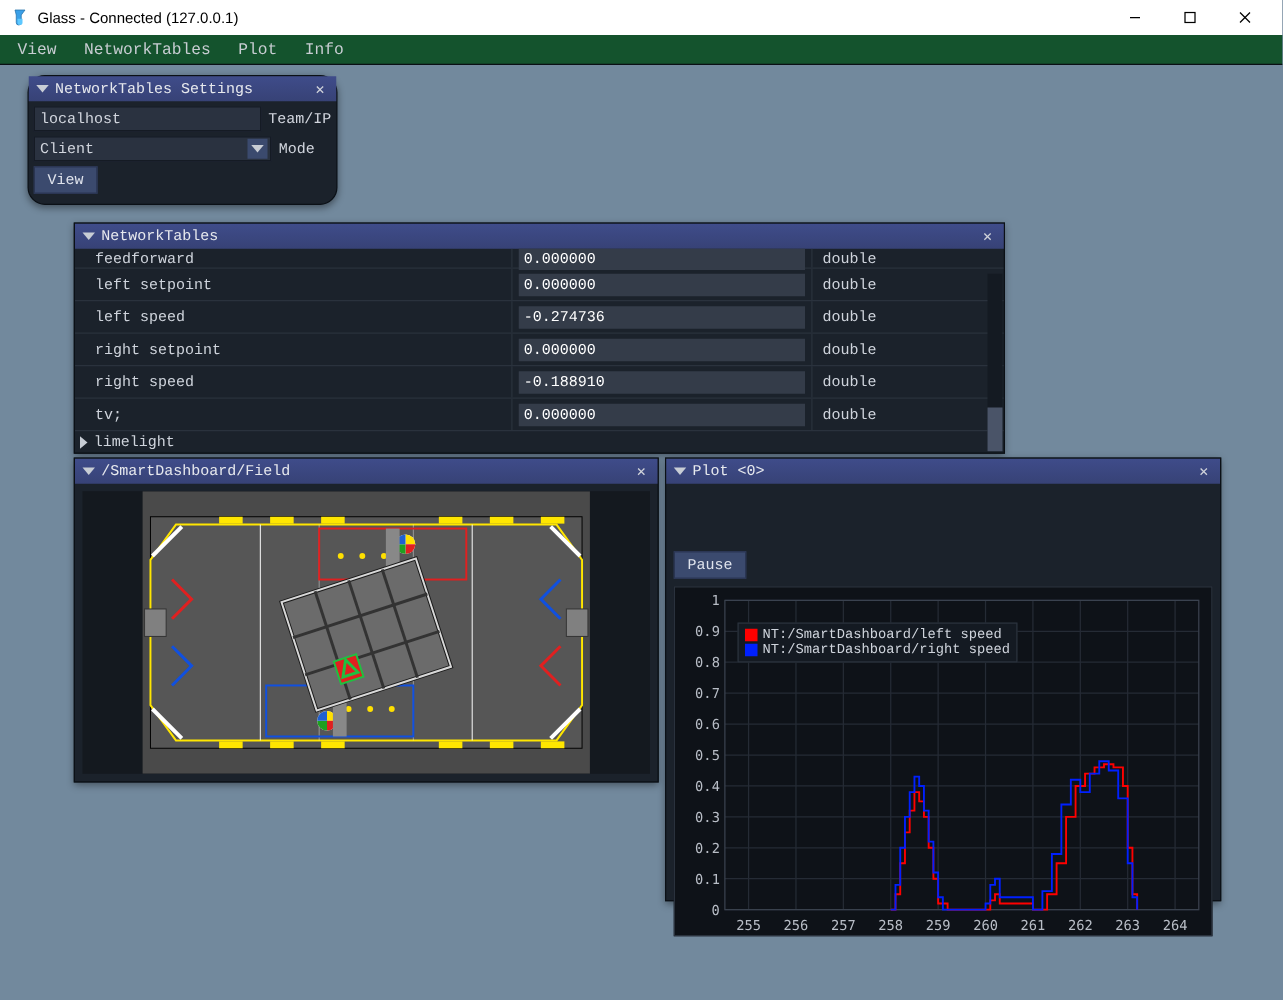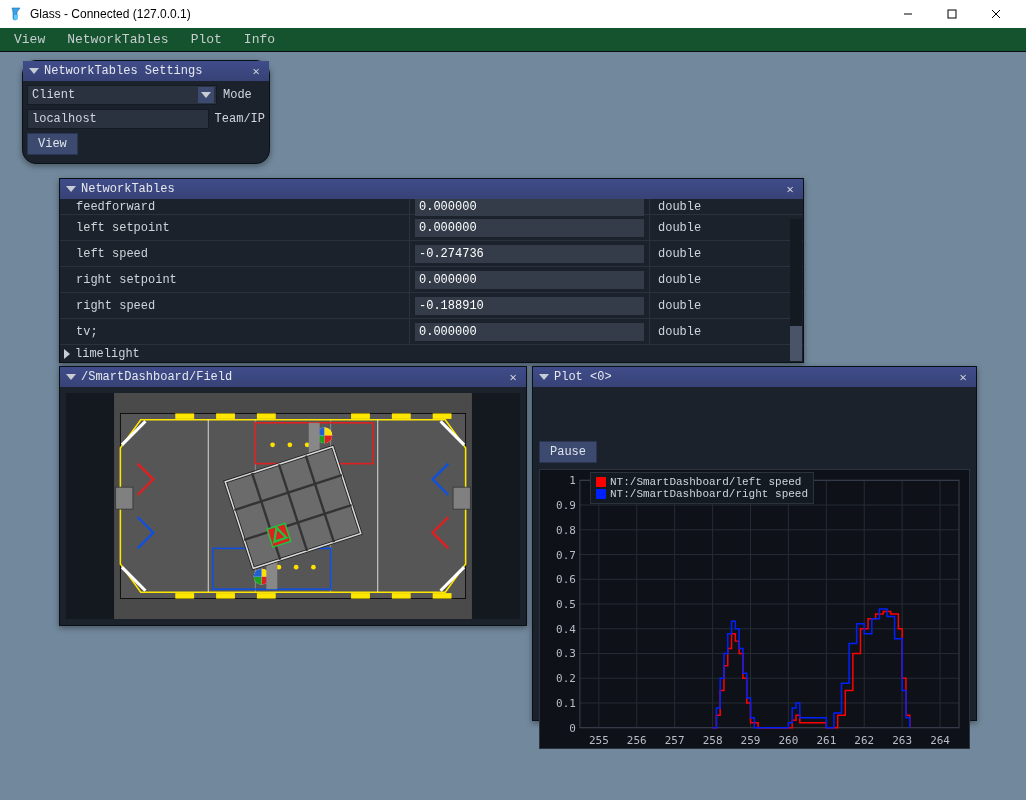--- a/index.html
+++ b/index.html
@@ -130,33 +130,33 @@
 <div class="workspace">
 
   <div class="panel" style="left:22px; top:8px; width:248px;border-radius:14px;">
     <div class="panel-title">
       <span class="tri"></span>
       <span class="t">NetworkTables Settings</span>
       <span class="closebtn">✕</span>
     </div>
     <div class="panel-body">
       <div class="row">
+        <div class="textin" style="width:190px;">
+          <span>localhost</span>
+        </div>
+        <span class="label">Team/IP</span>
+      </div>
+      <div class="row">
         <div class="combo" style="width:190px;">
           <span>Client</span>
           <span class="arrow">
               <span class="tri"></span>
             </span>
         </div>
         <span class="label">Mode</span>
-      </div>
-      <div class="row">
-        <div class="textin" style="width:190px;">
-          <span>localhost</span>
-        </div>
-        <span class="label">Team/IP</span>
       </div>
       <div class="row">
         <div class="btn">View</div>
       </div>
     </div>
   </div>
 
   <div class="panel" style="left:59px; top:126px; width:745px; height:185px;">
     <div class="panel-title">
       <span class="tri"></span>
@@ -364,21 +364,21 @@
             <line x1="325" y1="10" x2="325" y2="258" stroke="#252b35" stroke-width="1"></line>
             <text x="325" y="274" fill="#b8bdc6" font-size="11" font-family="Consolas,monospace" text-anchor="middle">262</text>
             <line x1="363" y1="10" x2="363" y2="258" stroke="#252b35" stroke-width="1"></line>
             <text x="363" y="274" fill="#b8bdc6" font-size="11" font-family="Consolas,monospace" text-anchor="middle">263</text>
             <line x1="401" y1="10" x2="401" y2="258" stroke="#252b35" stroke-width="1"></line>
             <text x="401" y="274" fill="#b8bdc6" font-size="11" font-family="Consolas,monospace" text-anchor="middle">264</text>
             <rect x="40" y="10" width="380" height="248" fill="none" stroke="#3a424f"></rect>
             <path d="M173,258 L176.80000000000086,258 L176.80000000000086,245.6 L180.59999999999957,245.6 L180.59999999999957,220.8 L184.40000000000043,220.8 L184.40000000000043,196 L188.19999999999914,196 L188.19999999999914,178.64 L192,178.64 L192,163.76 L195.80000000000086,163.76 L195.80000000000086,171.2 L199.59999999999957,171.2 L199.59999999999957,183.60000000000002 L203.40000000000043,183.60000000000002 L203.40000000000043,208.4 L207.19999999999914,208.4 L207.19999999999914,233.2 L211,233.2 L211,253.04 L218.59999999999957,253.04 L218.59999999999957,258 L249.00000000000003,258 L249.00000000000003,258 L252.80000000000086,258 L252.80000000000086,250.56 L256.59999999999957,250.56 L256.59999999999957,245.6 L260.40000000000043,245.6 L260.40000000000043,253.04 L287,253.04 L287,258 L298.40000000000043,258 L298.40000000000043,245.6 L306,245.6 L306,220.8 L313.59999999999957,220.8 L313.59999999999957,183.60000000000002 L321.19999999999914,183.60000000000002 L321.19999999999914,158.8 L328.80000000000086,158.8 L328.80000000000086,148.88 L336.40000000000043,148.88 L336.40000000000043,143.92000000000002 L344,143.92000000000002 L344,141.44 L351.59999999999957,141.44 L351.59999999999957,143.92000000000002 L359.19999999999914,143.92000000000002 L359.19999999999914,158.8 L363,158.8 L363,208.4 L366.80000000000086,208.4 L366.80000000000086,245.6 L370.59999999999957,245.6 L370.59999999999957,258" fill="none" stroke="#ff0000" stroke-width="1.5"></path>
             <path d="M173,258 L176.80000000000086,258 L176.80000000000086,238.16 L180.59999999999957,238.16 L180.59999999999957,208.4 L184.40000000000043,208.4 L184.40000000000043,183.60000000000002 L188.19999999999914,183.60000000000002 L188.19999999999914,163.76 L192,163.76 L192,151.36 L195.80000000000086,151.36 L195.80000000000086,158.8 L199.59999999999957,158.8 L199.59999999999957,178.64 L203.40000000000043,178.64 L203.40000000000043,203.44 L207.19999999999914,203.44 L207.19999999999914,228.24 L211,228.24 L211,248.08 L214.80000000000086,248.08 L214.80000000000086,258 L249.00000000000003,258 L249.00000000000003,253.04 L252.80000000000086,253.04 L252.80000000000086,238.16 L256.59999999999957,238.16 L256.59999999999957,233.2 L260.40000000000043,233.2 L260.40000000000043,248.08 L287,248.08 L287,258 L294.59999999999957,258 L294.59999999999957,243.12 L302.19999999999914,243.12 L302.19999999999914,213.36 L309.80000000000086,213.36 L309.80000000000086,173.68 L317.40000000000043,173.68 L317.40000000000043,153.84 L325,153.84 L325,163.76 L332.59999999999957,163.76 L332.59999999999957,148.88 L340.19999999999914,148.88 L340.19999999999914,138.96 L347.80000000000086,138.96 L347.80000000000086,146.39999999999998 L355.40000000000043,146.39999999999998 L355.40000000000043,168.72 L363,168.72 L363,220.8 L366.80000000000086,220.8 L366.80000000000086,248.08 L370.59999999999957,248.08 L370.59999999999957,258" fill="none" stroke="#0020ff" stroke-width="1.5"></path>
           </svg>
-        <div class="legend" style="top:2px; left:50px;">
+        <div class="legend" style="top:28px; left:50px;">
           <div class="li">
               <div class="sw" style="background:#ff0000"></div>
               <span>NT:/SmartDashboard/left speed</span>
             </div>
           <div class="li">
               <div class="sw" style="background:#0020ff"></div>
               <span>NT:/SmartDashboard/right speed</span>
             </div>
         </div>
       </div>

